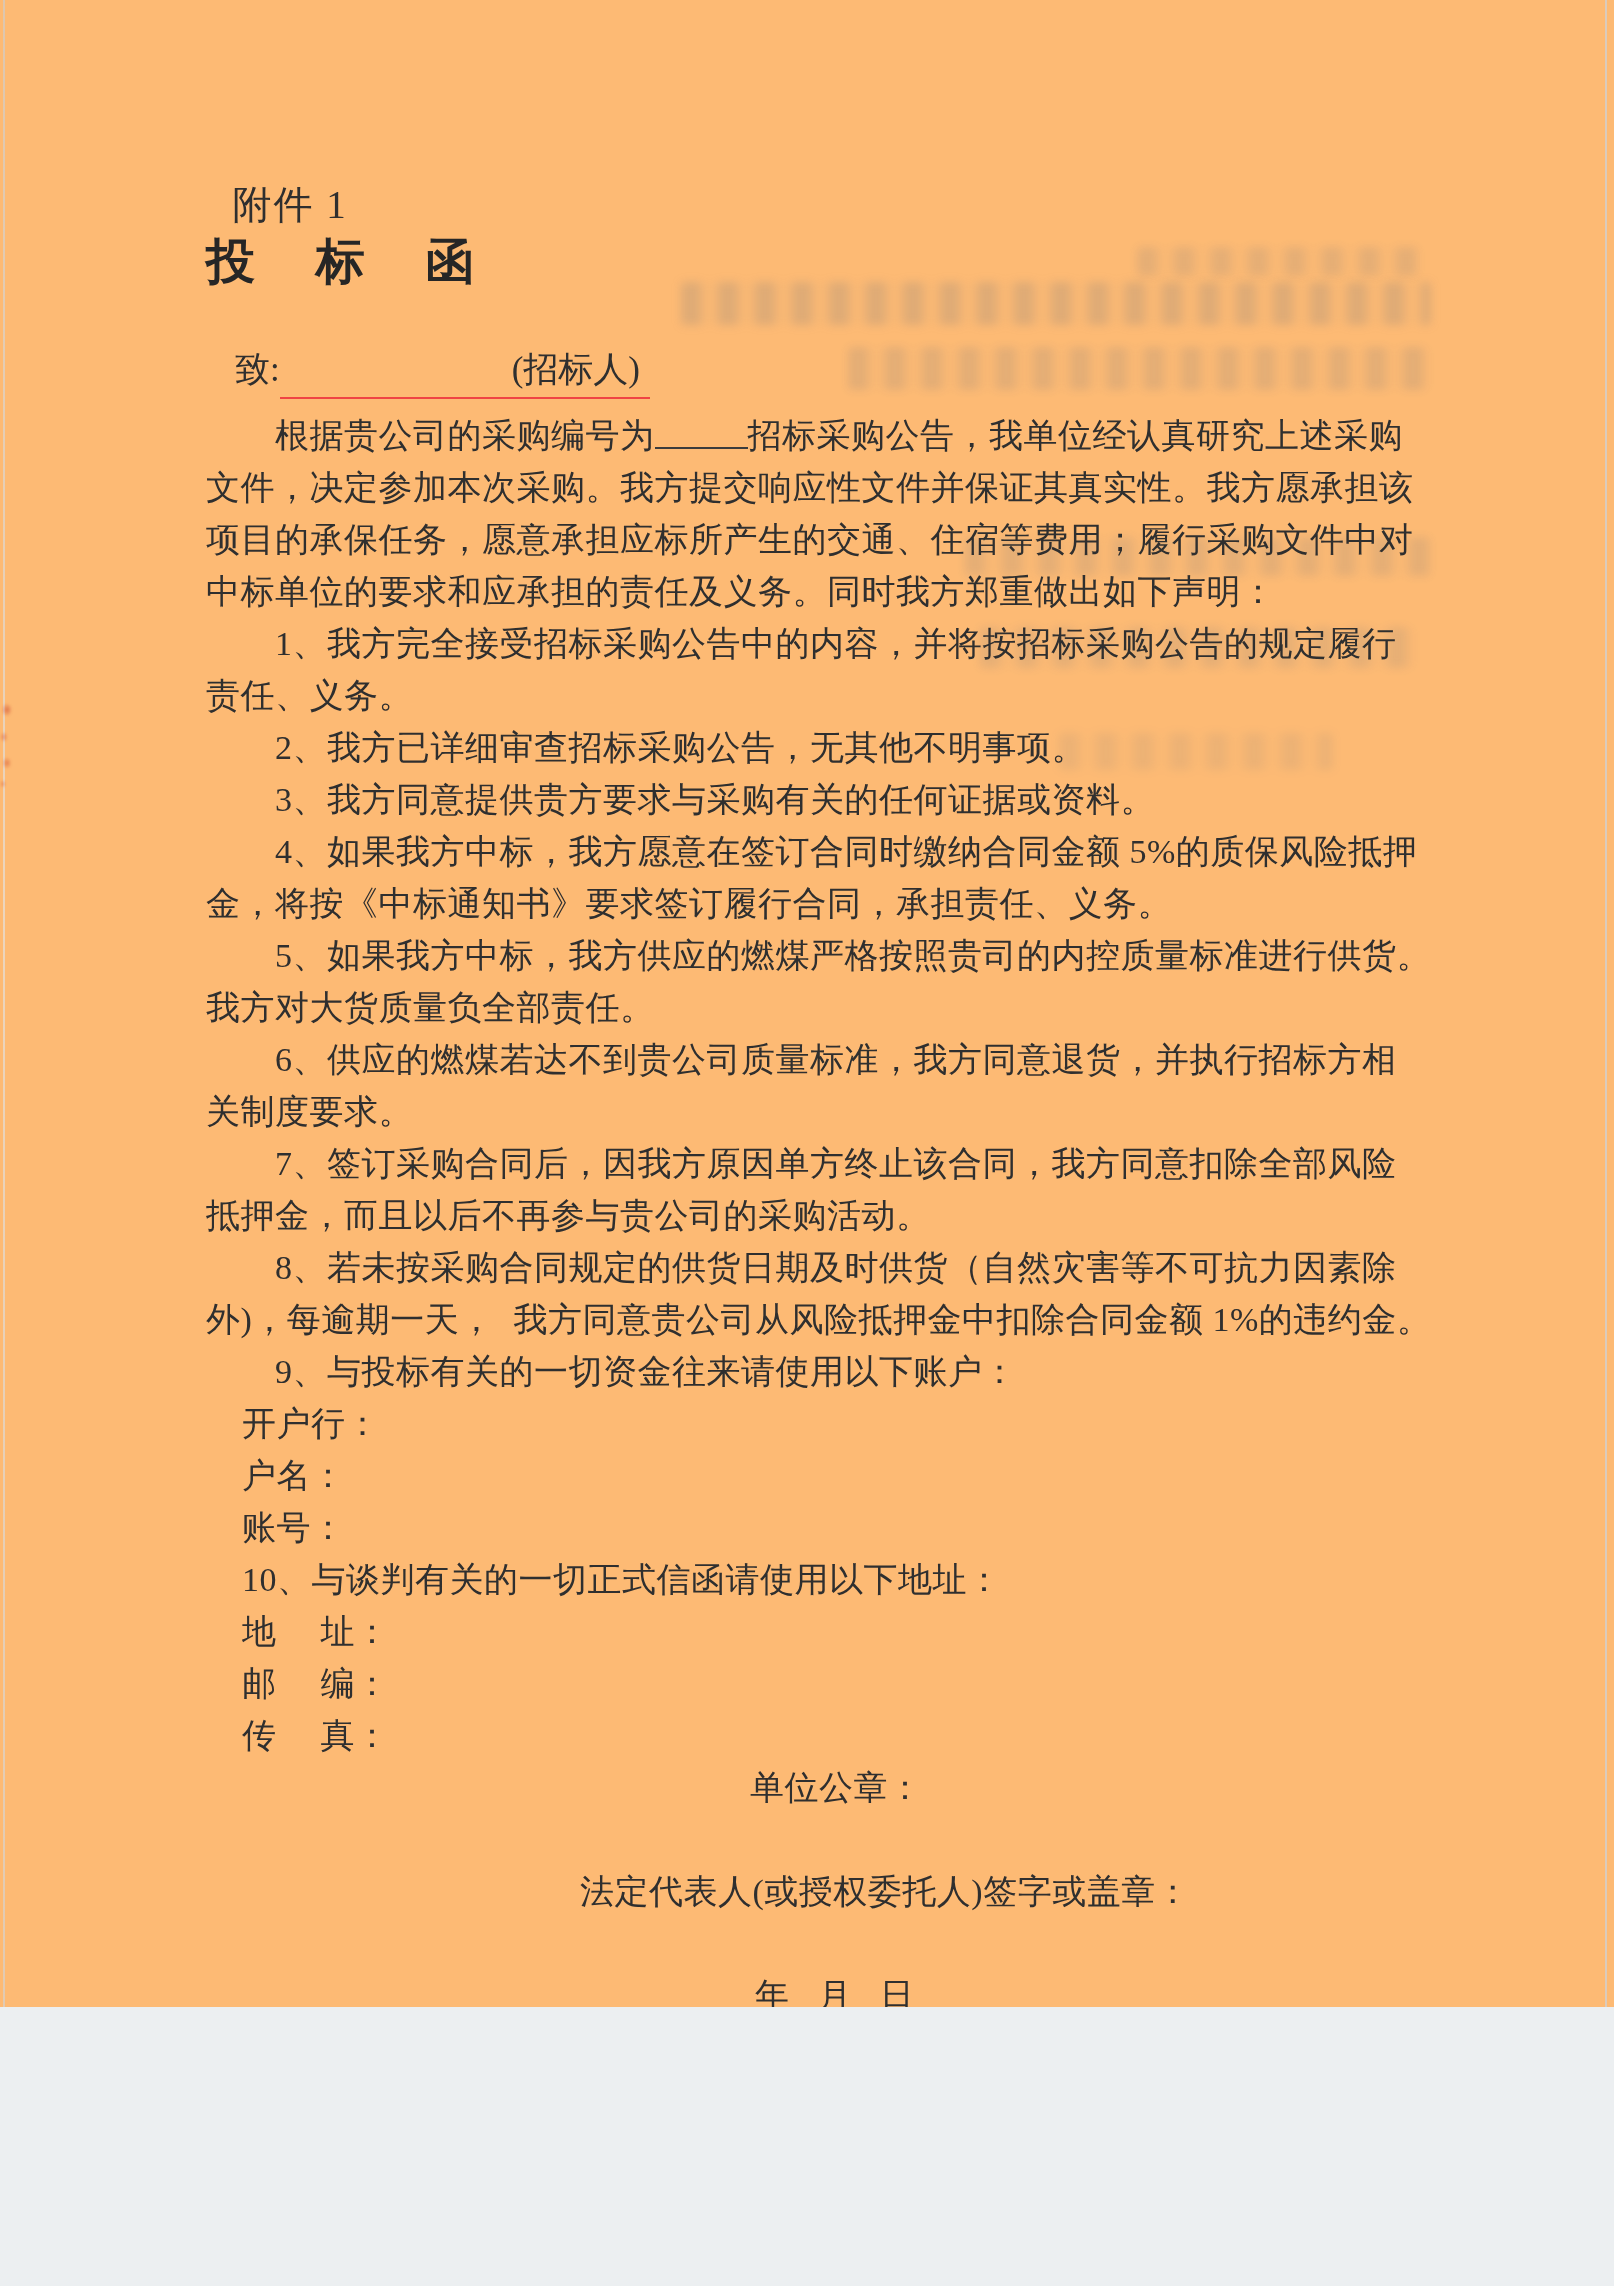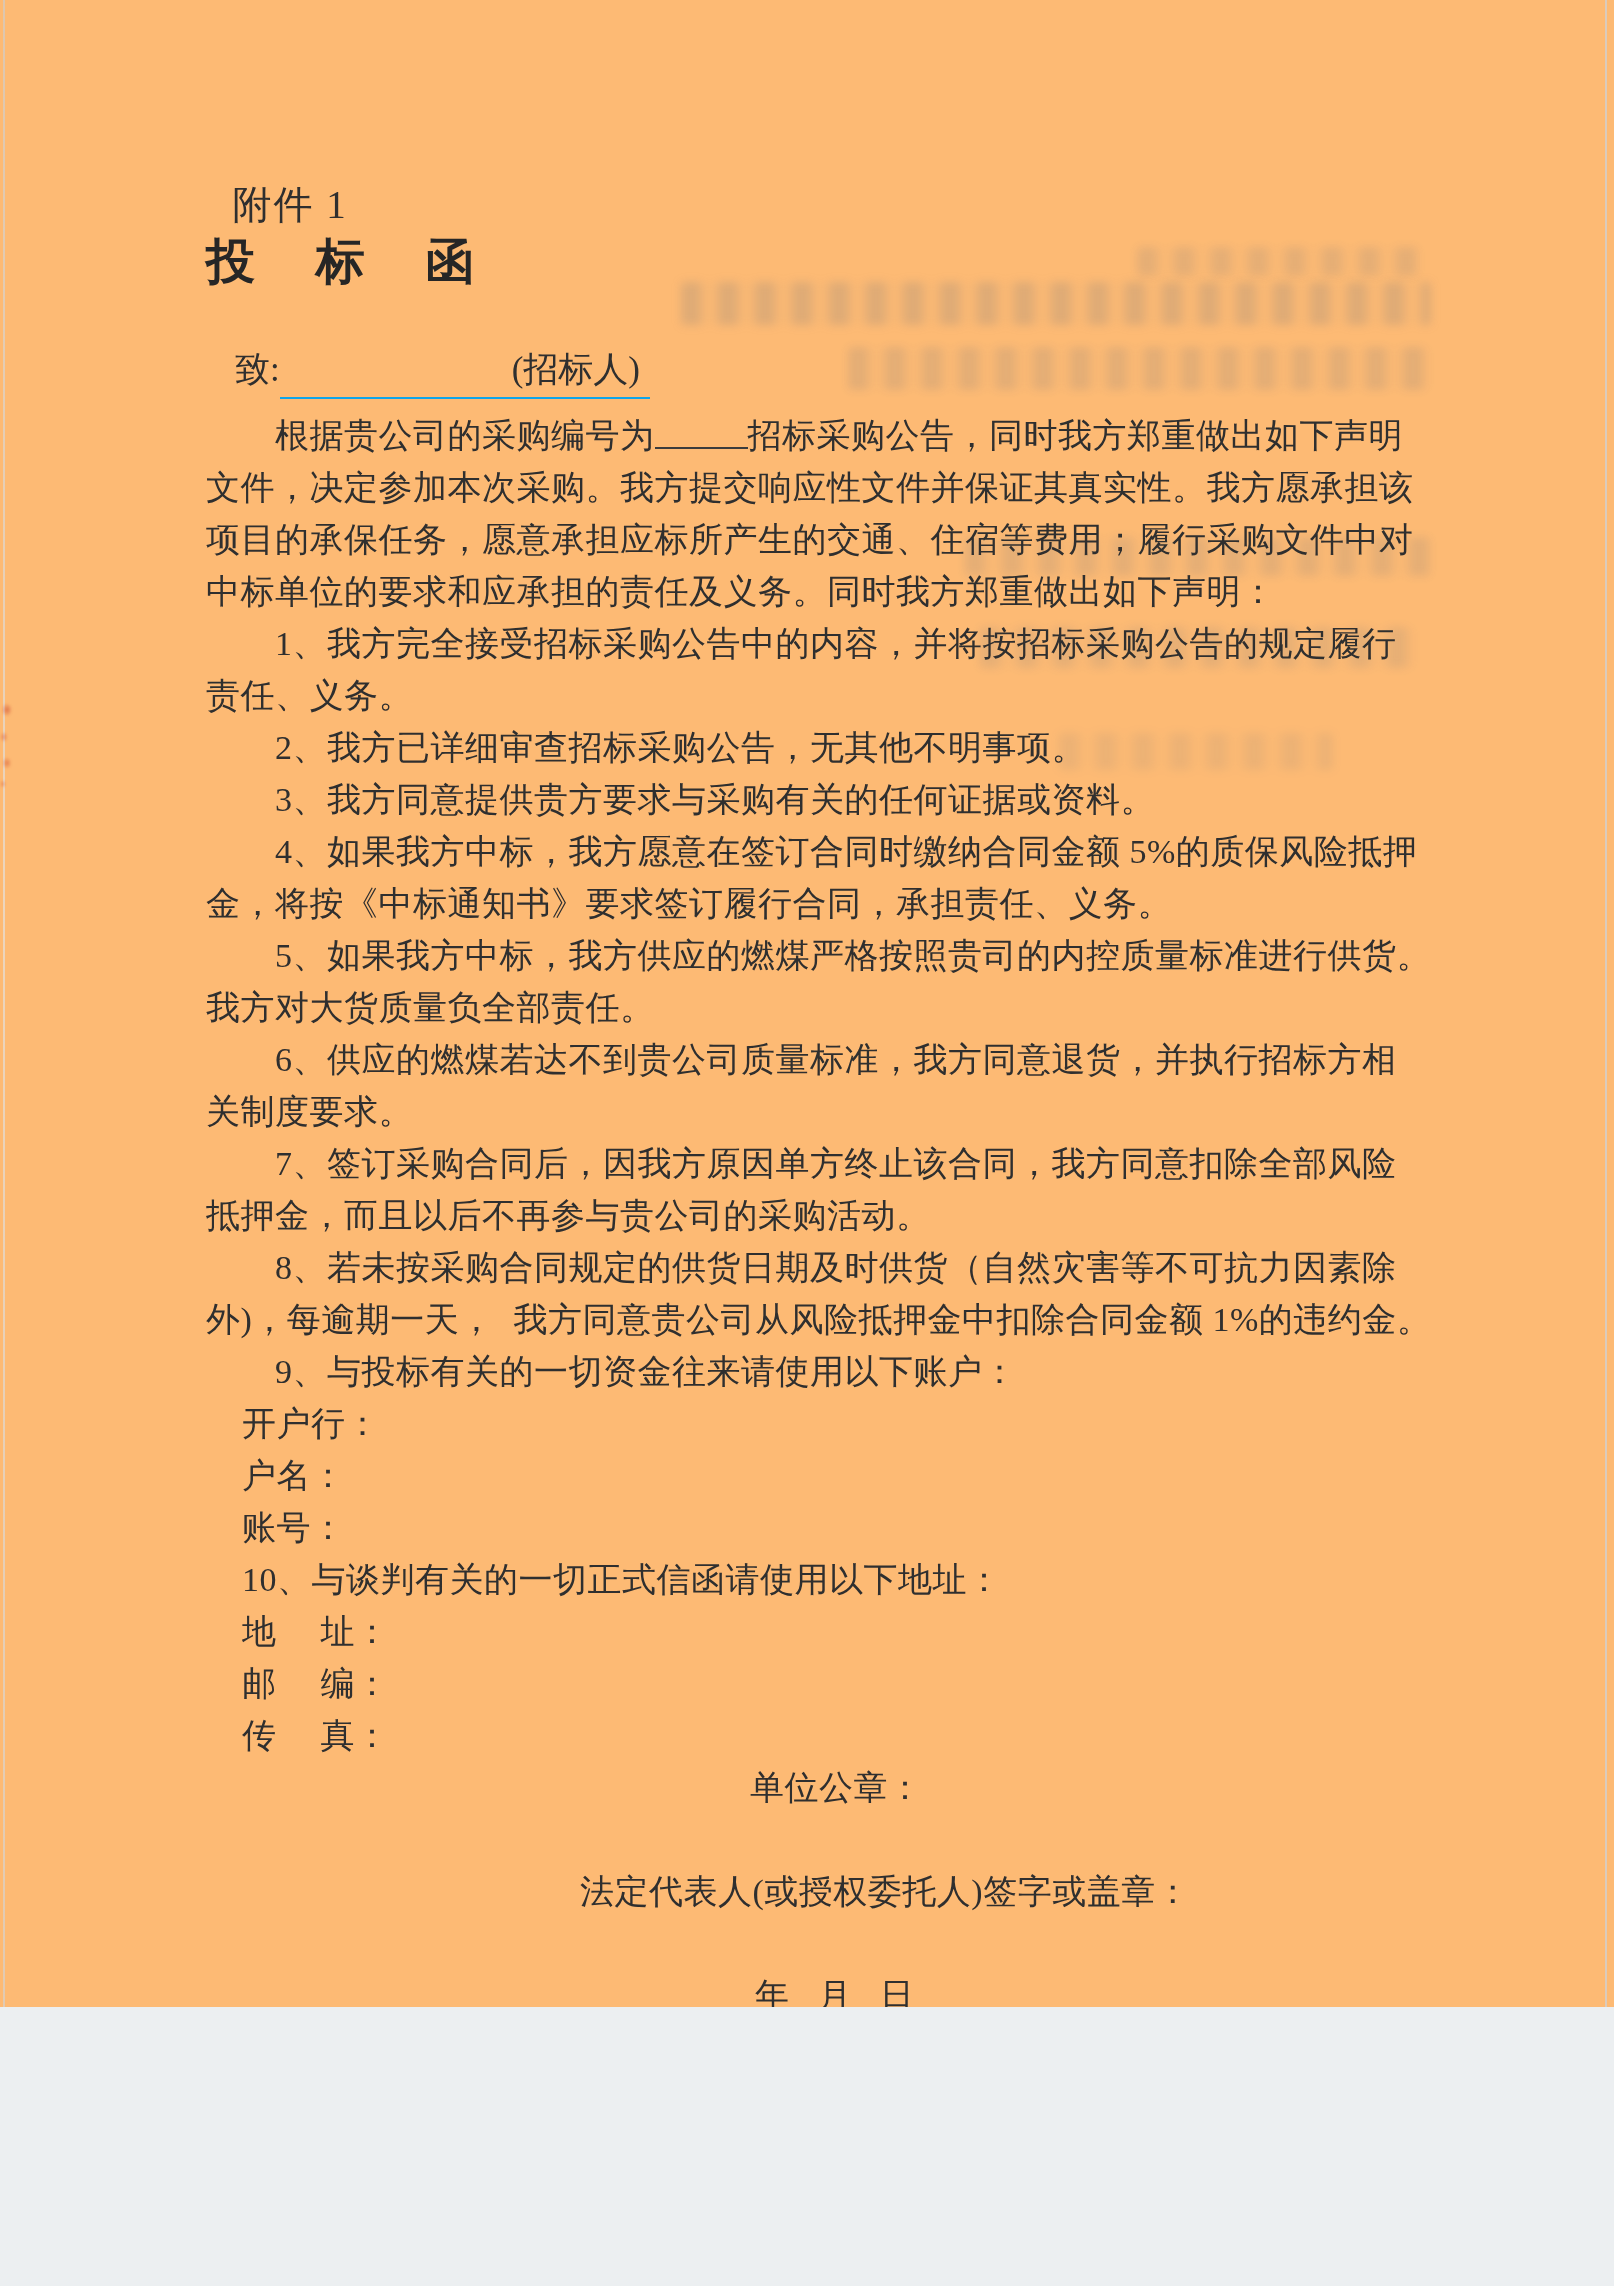--- a/index.html
+++ b/index.html
@@ -34,21 +34,21 @@
     background:
       radial-gradient(7.8px 9.8px at 6.9px 11.8px, rgba(200,62,42,.55), rgba(200,62,42,0) 70%),
       radial-gradient(5.9px 7.8px at 3.9px 39px, rgba(200,62,42,.42), rgba(200,62,42,0) 70%),
       radial-gradient(6.9px 8.8px at 6.9px 65px, rgba(206,72,46,.5), rgba(206,72,46,0) 70%),
       radial-gradient(4.9px 5.9px at 2.9px 86px, rgba(206,72,46,.38), rgba(206,72,46,0) 70%);}
   .content{position:absolute;left:206px;top:178px;width:1250px;}
   .attachment{font-size:39px;line-height:54px;margin-left:26.5px;letter-spacing:2px;}
   .title{font-size:49px;line-height:59px;font-weight:bold;
     letter-spacing:5.9px;color:#262626;}
   .zhi{margin-top:51px;margin-left:29px;font-size:35px;line-height:55px;}
-  .zhi-underline{display:inline-block;width:370px;border-bottom:2px solid #0ea5e9;
+  .zhi-underline{display:inline-block;width:370px;border-bottom:2px solid #ef4444;
     text-align:right;padding-right:9.8px;box-sizing:border-box;}
   .doc-body{margin-top:15.7px;font-size:34px;line-height:52px;letter-spacing:0.5px;}
   .line{white-space:nowrap;height:52px;}
   .indent2{text-indent:69px;}
   .indent1{text-indent:36px;}
   .seal{margin-left:544px;}
   .sig{margin-left:374px;}
   .date{margin-left:549px;letter-spacing:1px;}
   .blank{display:inline-block;border-bottom:2px solid #3c3c3c;height:31px;
     vertical-align:baseline;margin-bottom:-2px;}
@@ -71,21 +71,21 @@
   <div class="ghost g6"></div>
   <div class="smudge"></div>
 
   <div class="content">
     <div class="attachment">附件 1</div>
     <div class="title">投　标　函</div>
 
     <div class="line zhi"><span>致:</span><span class="zhi-underline"><span>(招标人)</span></span></div>
 
     <div class="doc-body">
-        <div class="line indent2"><span>根据贵公司的采购编号为</span><span class="blank" style="width: 93px;"></span><span>招标采购公告，同时我方郑重做出如下声明</span></div>
+        <div class="line indent2"><span>根据贵公司的采购编号为</span><span class="blank" style="width: 93px;"></span><span>招标采购公告，我单位经认真研究上述采购</span></div>
         <div class="line"><span>文件，决定参加本次采购。我方提交响应性文件并保证其真实性。我方愿承担该</span></div>
         <div class="line"><span>项目的承保任务，愿意承担应标所产生的交通、住宿等费用；履行采购文件中对</span></div>
         <div class="line"><span>中标单位的要求和应承担的责任及义务。同时我方郑重做出如下声明：</span></div>
         <div class="line indent2"><span>1、我方完全接受招标采购公告中的内容，并将按招标采购公告的规定履行</span></div>
         <div class="line"><span>责任、义务。</span></div>
         <div class="line indent2"><span>2、我方已详细审查招标采购公告，无其他不明事项。</span></div>
         <div class="line indent2"><span>3、我方同意提供贵方要求与采购有关的任何证据或资料。</span></div>
         <div class="line indent2"><span>4、如果我方中标，我方愿意在签订合同时缴纳合同金额 5%的质保风险抵押</span></div>
         <div class="line"><span>金，将按《中标通知书》要求签订履行合同，承担责任、义务。</span></div>
         <div class="line indent2"><span>5、如果我方中标，我方供应的燃煤严格按照贵司的内控质量标准进行供货。</span></div>

